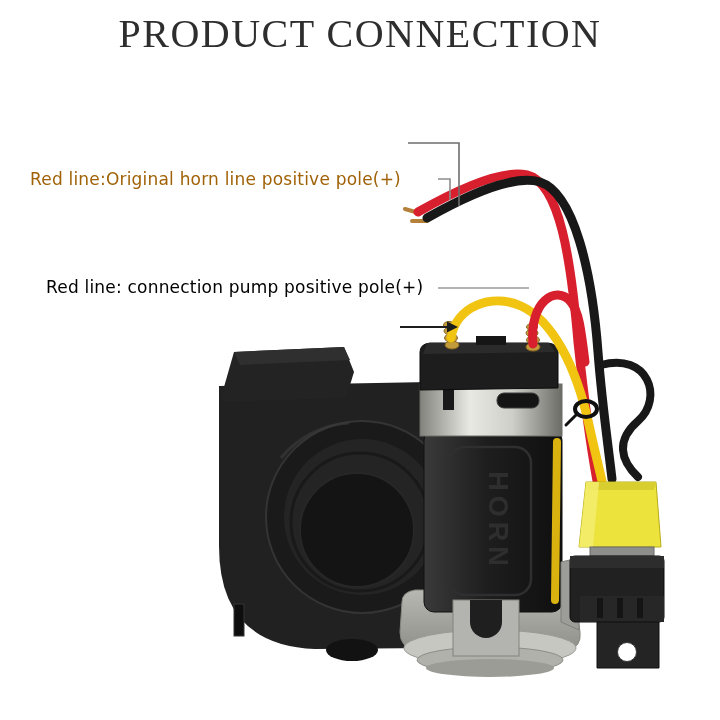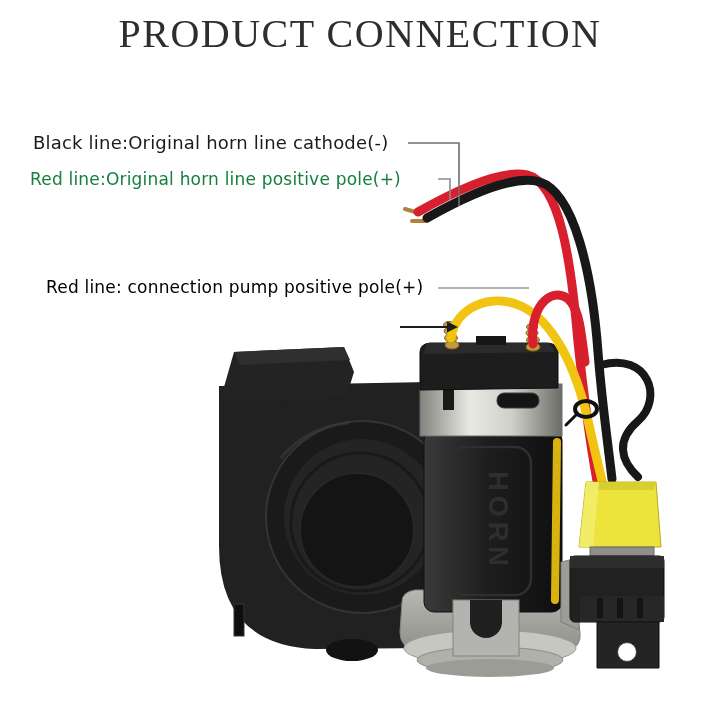--- a/index.html
+++ b/index.html
@@ -4,21 +4,21 @@
 <style>
   html,body{margin:0;padding:0;background:#ffffff;}
   .stage{position:relative;width:720px;height:720px;background:#ffffff;overflow:hidden;
          font-family:"DejaVu Sans",sans-serif;}
   .scene{position:absolute;left:0;top:0;width:720px;height:720px;}
   .title{position:absolute;left:0;top:10px;width:720px;text-align:center;
          font-family:"Liberation Serif",serif;font-size:40px;font-weight:500;
          letter-spacing:1.5px;color:#2e2e2e;white-space:nowrap;}
   .ann{position:absolute;white-space:nowrap;font-size:17px;letter-spacing:0.2px;}
   .ann-black {left:33px;top:132px;color:#1b1b1b;font-size:18px;}
-  .ann-redh  {left:30px;top:169px;color:#15803d;}
+  .ann-redh  {left:30px;top:169px;color:#a16207;}
   .ann-redp  {left:46px;top:277px;color:#000000;}
   .ann-yel   {left:31px;top:315px;color:#dfb125;}
   svg{display:block;}
 </style>
 </head>
 <body>
 
 <div class="stage">
 
   <svg class="scene" viewBox="0 0 720 720">
@@ -121,16 +121,15 @@
     <g fill="none">
       <path d="M 408,143 L 459,143 L 459,206" stroke="#6e6e6e" stroke-width="1.6"></path>
       <path d="M 438,179 L 450,179 L 450,200" stroke="#8c8c8c" stroke-width="1.6"></path>
       <path d="M 438,288 L 529,288" stroke="#9a9a9a" stroke-width="1.6"></path>
       <path d="M 400,327 L 447,327" stroke="#1d1d1d" stroke-width="2.2"></path>
       <polygon points="447,321.5 458,327 447,332.5" fill="#1d1d1d"></polygon>
     </g>
   </svg>
 
   <div class="title">PRODUCT CONNECTION</div>
-  <div class="ann ann-black">Black line:Original horn line cathode(-)</div>
   <div class="ann ann-redh">Red line:Original horn line positive pole(+)</div>
   <div class="ann ann-redp">Red line: connection pump positive pole(+)</div>
 </div>
 
 </body></html>

